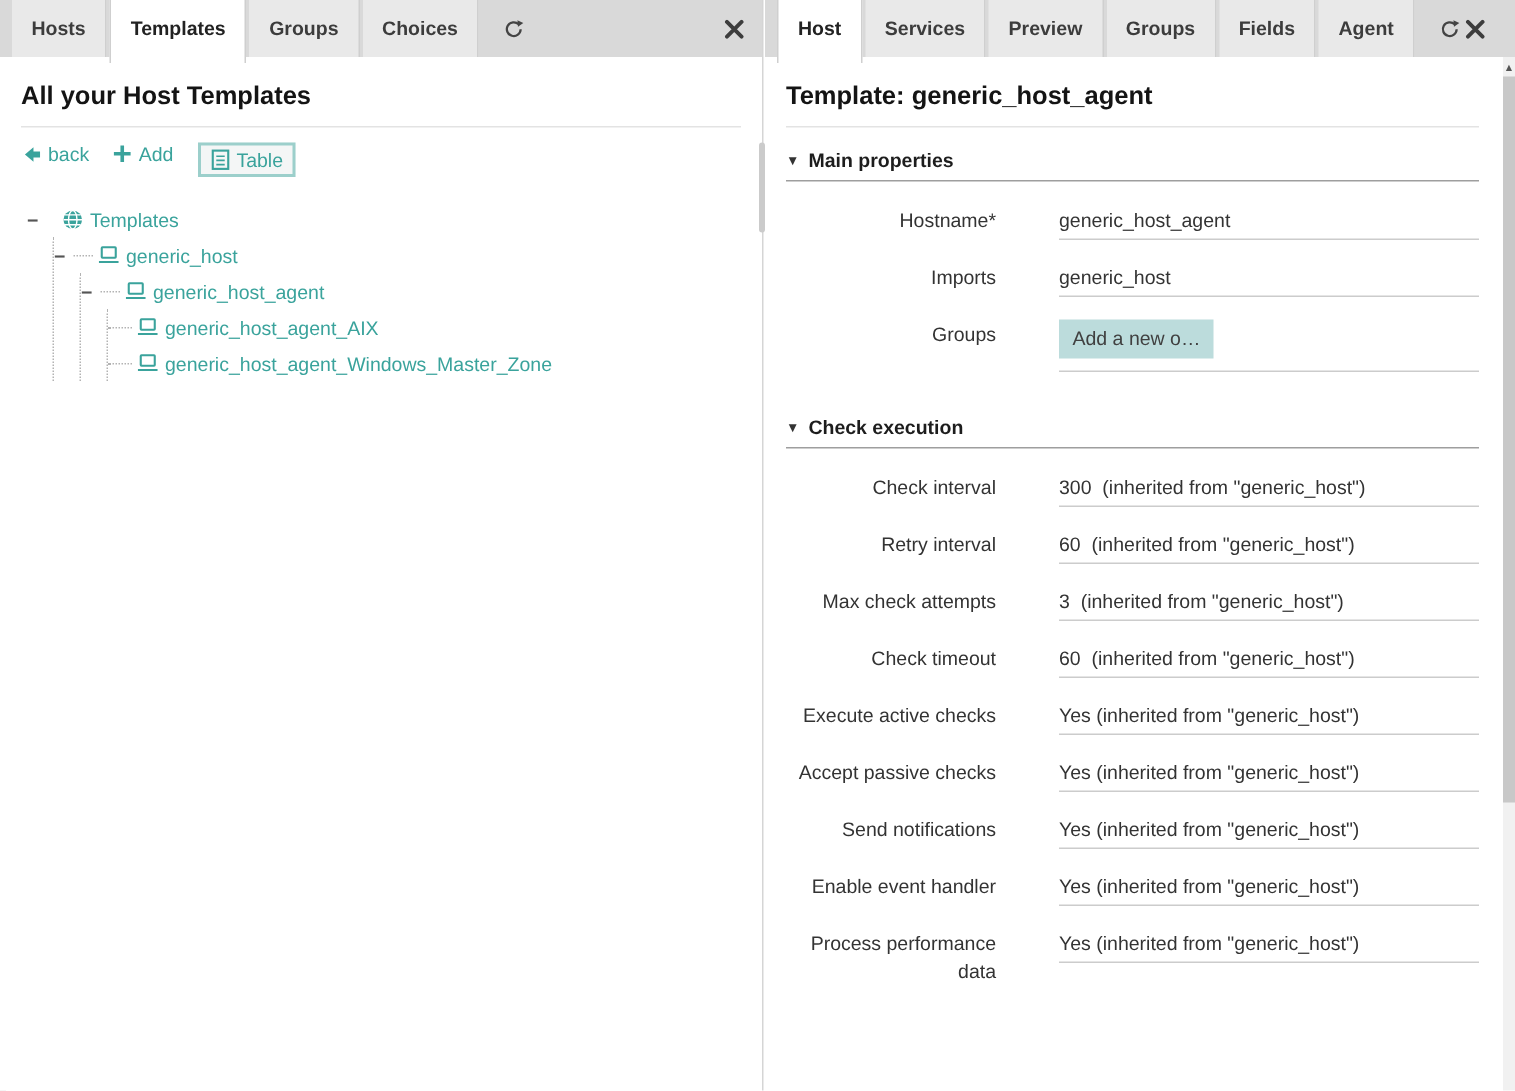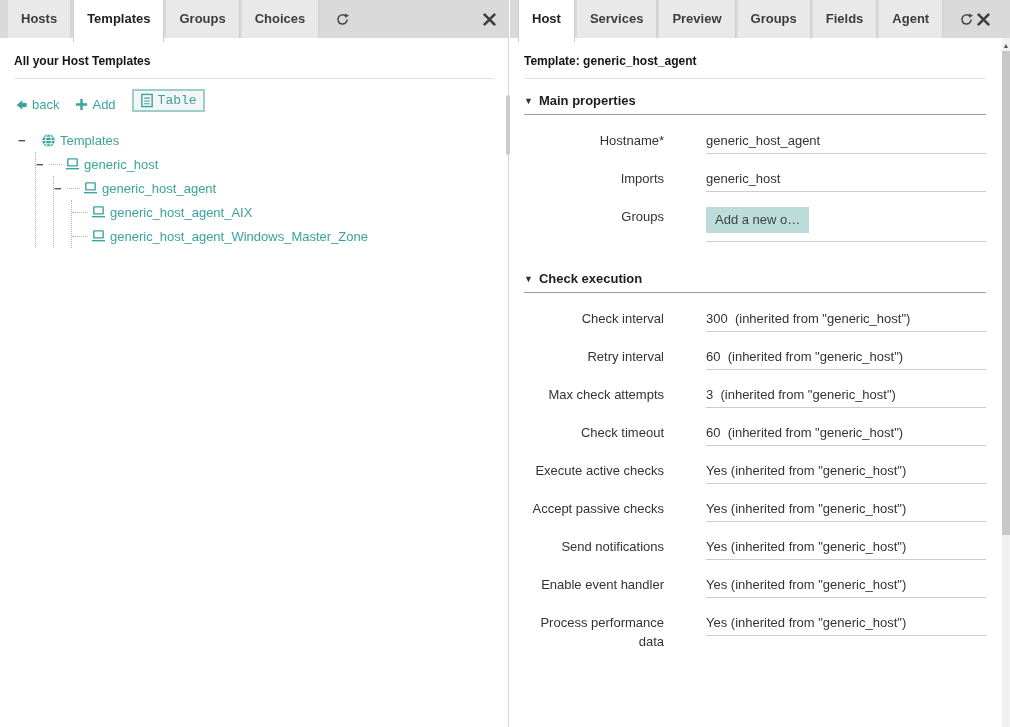--- a/index.html
+++ b/index.html
@@ -17,26 +17,26 @@
          border-right:1px solid #cfcfcf; white-space:nowrap; }
   .tab.active { background:#fff; height:42px; color:#222; border-right:1px solid #cfcfcf;
                 border-left:1px solid #cfcfcf; }
   .tab-icons { display:flex; align-items:center; height:38px; margin-left:14px; }
   .tab-close { margin-left:auto; margin-right:12px; display:flex; align-items:center; height:38px; }
 
   
   .content { position:absolute; top:38px; left:0; right:0; bottom:0; background:#fff;
              padding:10px 14px 0 14px; z-index:1; }
   #panel-right .content { padding-right:24px; }
-  h1.pane-title { font-size:12px; font-weight:bold; color:#141414; padding:6px 0 10px 0;
+  h1.pane-title { font-size:17px; font-weight:bold; color:#141414; padding:6px 0 10px 0;
                   border-bottom:1px solid #e3e3e3; }
-  .action-row { display:flex; align-items:flex-end; gap:16px; padding:10px 0 8px 0; }
+  .action-row { display:flex; align-items:flex-start; gap:16px; padding:10px 0 8px 0; }
   .action-link { color:#3aa39c; display:flex; align-items:center; gap:4px; cursor:pointer; }
   .action-link svg { display:block; }
-  .boxed { border:2px solid #9ccfcb; background:#f4f6f6; padding:2px 6px;font-family:Liberation Mono, monospace; }
+  .boxed { border:2px solid #9ccfcb; background:#f4f6f6; padding:2px 6px; }
 
   
   .tree { margin-top:8px; color:#3aa39c; }
   .tnode { display:flex; align-items:center; height:24px; cursor:pointer; }
   .toggle { width:13px; color:#555; font-weight:bold; font-size:13px; text-align:left; cursor:pointer; }
   .dotstub { width:13px; border-top:1px dotted #b3b3b3; margin-right:3px; }
   .tree ul { list-style:none; margin-left:17px; border-left:1px dotted #b3b3b3; }
   .tree .lvl0 { margin-left:4px; border-left:none; }
   .ticon { margin-right:4px; display:flex; align-items:center; }
   .tlabel { color:#3aa39c; }

